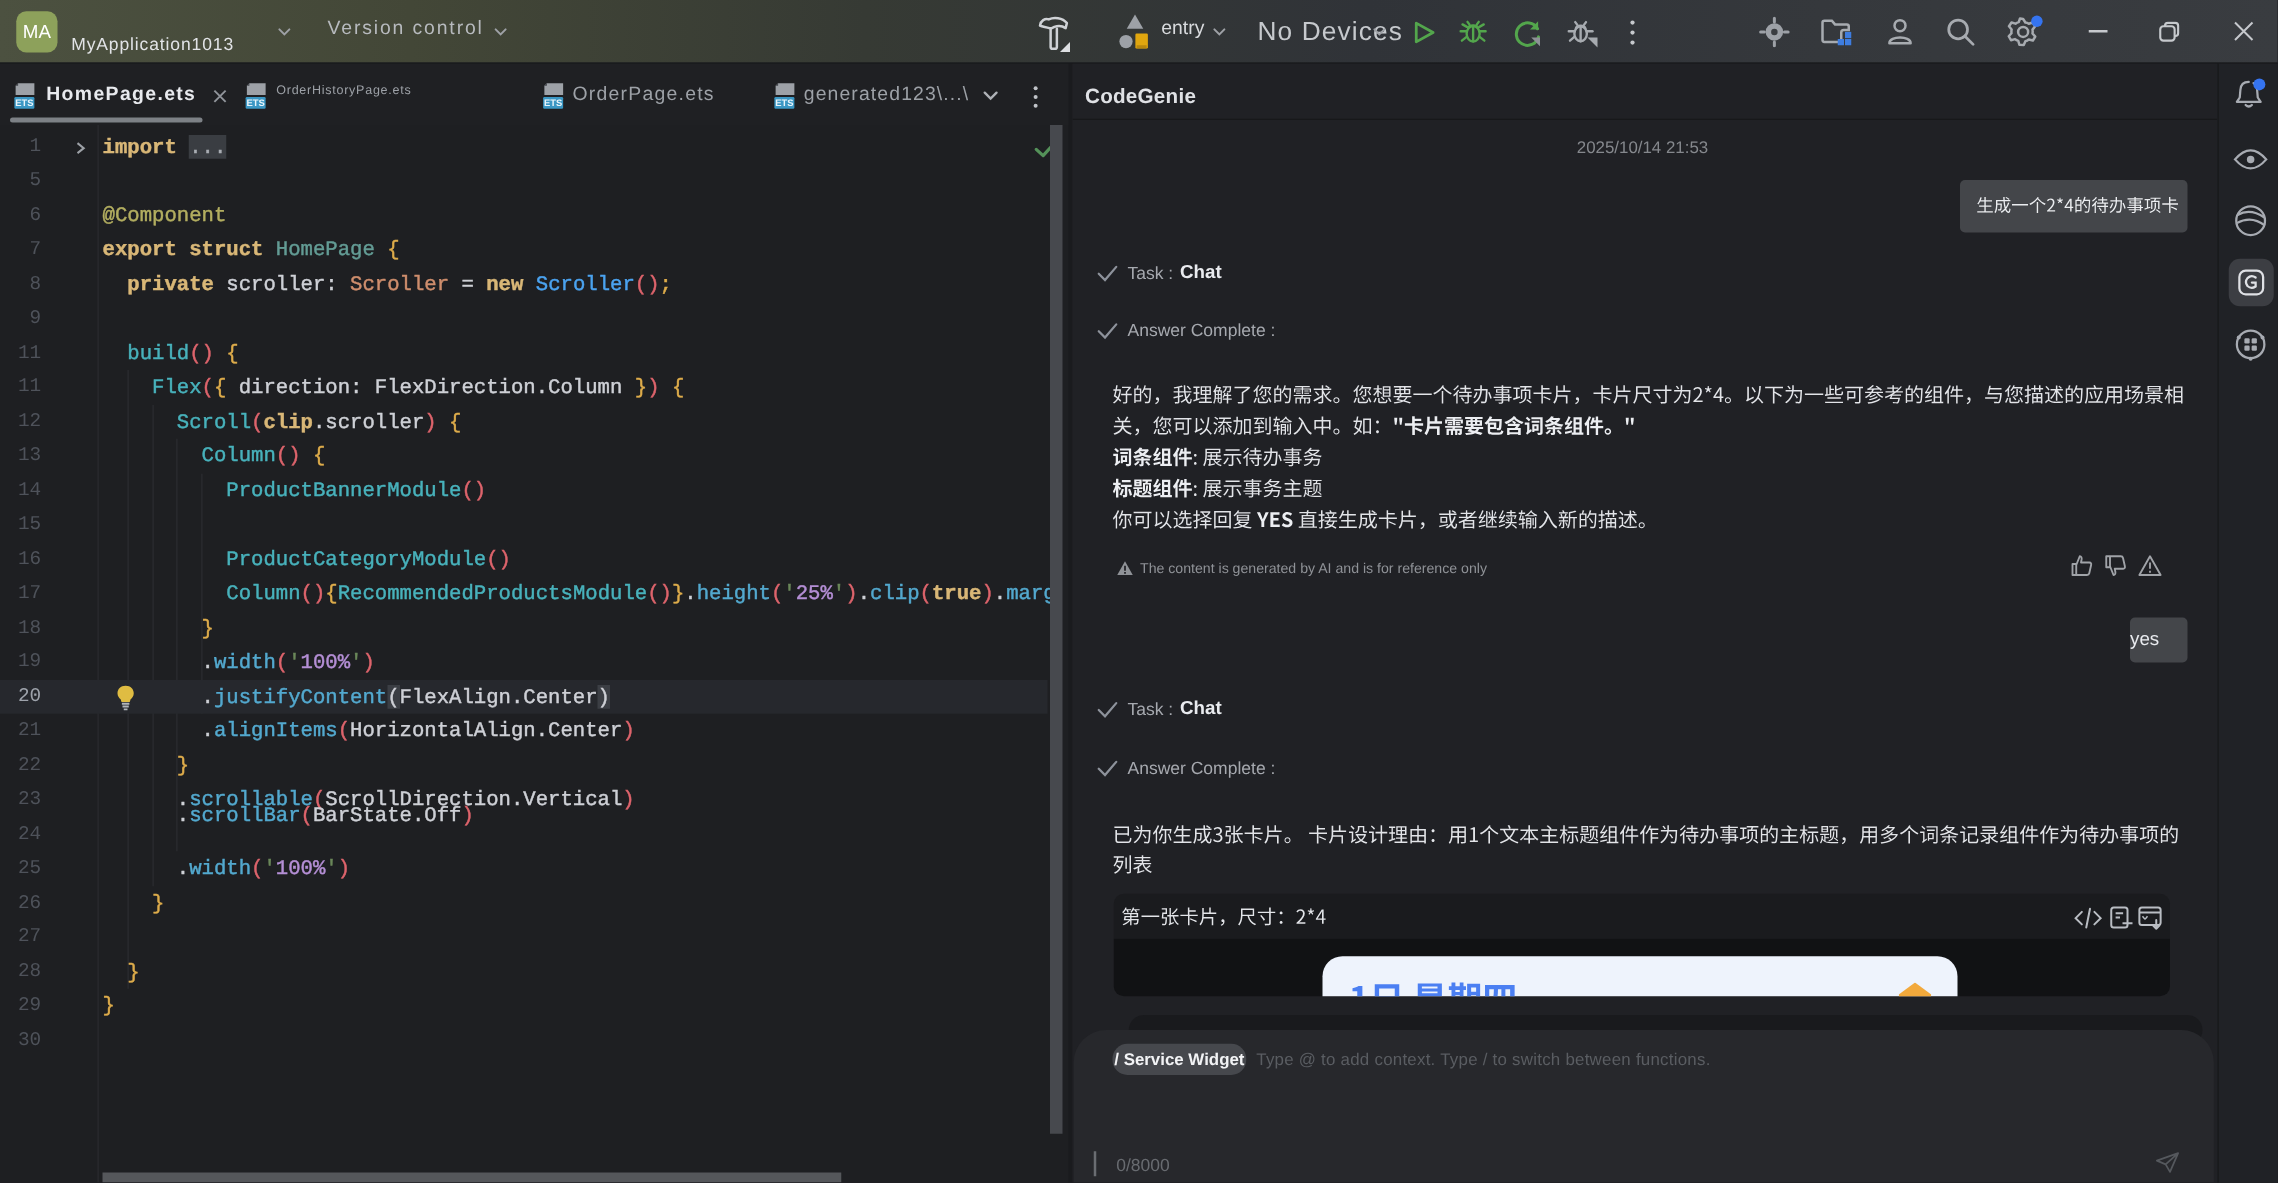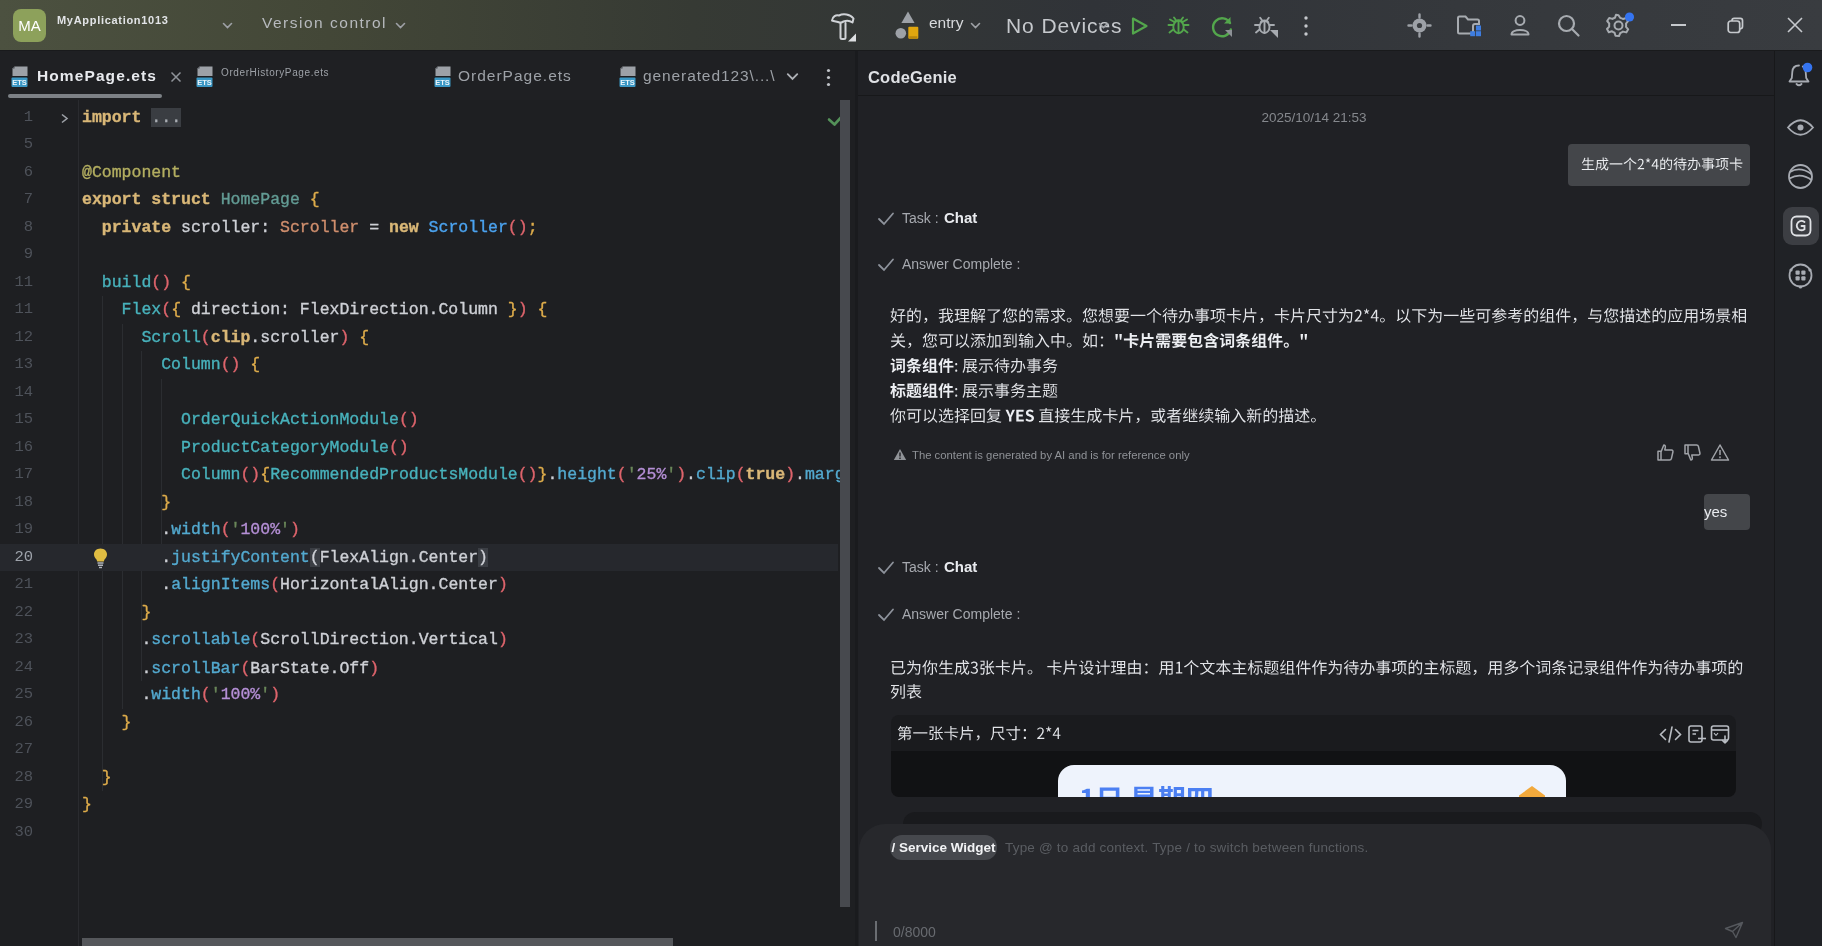--- a/index.html
+++ b/index.html
@@ -20,21 +20,21 @@
 .par{color:#de646c}
 .br{color:#deac4b}
 .sq{color:#6a8759}
 .sv{color:#b58fd6}
 .resbox{background:#3e4045;color:#a4a8ad}
 .foldbox{background:#3a3d42;color:#a9adb3;}
 </style></head><body>
 
 <div id="titlebar">
 <div class="abs" style="left:13px;top:9px;width:33px;height:33px;border-radius:8px;background:#8da15b;color:#fff;font-weight:normal;font-size:15px;text-align:center;line-height:33px">MA</div>
-<div class="abs" style="left:57px;top:14px;font-size:11px;font-weight:700;letter-spacing:0.7px;color:#e2e4e7">MyApplication1013</div>
+<div class="abs" style="left:57px;top:27px;font-size:14px;font-weight:400;letter-spacing:0.7px;color:#e2e4e7">MyApplication1013</div>
 <svg class="abs" style="left:222px;top:21px" width="11" height="9" viewBox="0 0 11 9">
       <path d="M1.5 2.5 L5.5 6.5 L9.5 2.5" stroke="#9ea1a6" stroke-width="1.6" fill="none" stroke-linecap="round"></path>
     </svg>
 <div class="abs" style="left:262px;top:14px;font-size:15.5px;letter-spacing:1.5px;color:#b7babe">Version control</div>
 <svg class="abs" style="left:395px;top:21px" width="11" height="9" viewBox="0 0 11 9">
       <path d="M1.5 2.5 L5.5 6.5 L9.5 2.5" stroke="#9ea1a6" stroke-width="1.6" fill="none" stroke-linecap="round"></path>
     </svg>
 <svg class="abs" style="left:829px;top:11px" width="30" height="31" viewBox="0 0 30 31">
 <g stroke="#cfd2d6" stroke-width="2" fill="none" stroke-linejoin="round" stroke-linecap="round">
 <path d="M3 9.5 C3.5 5.5 7 3.5 10 4.5 C14 2.5 21 3 24.5 7.5 L23.5 11.5 C20 9 17 9.5 14.5 10.5 L12.5 11.5 L10.5 11.5 C8 10.5 5 10.5 3 9.5 Z"></path>
@@ -221,30 +221,30 @@
       <path d="M2 8.5 L7.5 13.5 L18 2" stroke="#549159" stroke-width="2.6" fill="none" stroke-linecap="round" stroke-linejoin="round"></path>
     </svg>
 <div class="codeline" style="top:3.75px"><span class="kw">import</span> <span class="foldbox">...</span></div>
 <div class="codeline" style="top:58.75px"><span class="ann">@Component</span></div>
 <div class="codeline" style="top:86.25px"><span class="kw">export struct</span> <span class="sn">HomePage</span> <span class="br">{</span></div>
 <div class="codeline" style="top:113.75px">  <span class="kw">private</span> scroller: <span class="ty">Scroller</span> = <span class="kw">new</span> <span class="ctor">Scroller</span><span class="par">()</span><span class="br">;</span></div>
 <div class="codeline" style="top:168.75px">  <span class="call">build</span><span class="par">()</span> <span class="br">{</span></div>
 <div class="codeline" style="top:196.25px">    <span class="call">Flex</span><span class="par">(</span><span class="br">{</span> direction: FlexDirection.Column <span class="br">}</span><span class="par">)</span> <span class="br">{</span></div>
 <div class="codeline" style="top:223.75px">      <span class="call">Scroll</span><span class="par">(</span><span class="kw">clip</span>.scroller<span class="par">)</span> <span class="br">{</span></div>
 <div class="codeline" style="top:251.25px">        <span class="call">Column</span><span class="par">()</span> <span class="br">{</span></div>
-<div class="codeline" style="top:306.25px">          <span class="call">OrderQuickActionModule</span><span class="par">()</span></div>
+<div class="codeline" style="top:278.75px">          <span class="call">ProductBannerModule</span><span class="par">()</span></div>
 <div class="codeline" style="top:333.75px">          <span class="call">ProductCategoryModule</span><span class="par">()</span></div>
 <div class="codeline" style="top:361.25px">          <span class="call">Column</span><span class="par">()</span><span class="br">{</span><span class="call">RecommendedProductsModule</span><span class="par">()</span><span class="br">}</span>.<span class="mth">height</span><span class="par">(</span><span class="sq">'</span><span class="sv">25%</span><span class="sq">'</span><span class="par">)</span>.<span class="mth">clip</span><span class="par">(</span><span class="kw">true</span><span class="par">)</span>.<span class="mth">marg</span></div>
 <div class="codeline" style="top:388.75px">        <span class="br">}</span></div>
 <div class="codeline" style="top:416.25px">        .<span class="mth">width</span><span class="par">(</span><span class="sq">'</span><span class="sv">100%</span><span class="sq">'</span><span class="par">)</span></div>
 <div class="codeline" style="top:443.75px">        .<span class="mth">justifyContent</span><span style="background:#3b3e44">(</span><span>FlexAlign.Center</span><span style="background:#3b3e44">)</span></div>
 <div class="codeline" style="top:471.25px">        .<span class="mth">alignItems</span><span class="par">(</span>HorizontalAlign.Center<span class="par">)</span></div>
 <div class="codeline" style="top:498.75px">      <span class="br">}</span></div>
 <div class="codeline" style="top:526.25px">      .<span class="mth">scrollable</span><span class="par">(</span>ScrollDirection.Vertical<span class="par">)</span></div>
-<div class="codeline" style="top:555px">      .<span class="mth">scrollBar</span><span class="par">(</span>BarState.Off<span class="par">)</span></div>
+<div class="codeline" style="top:539px">      .<span class="mth">scrollBar</span><span class="par">(</span>BarState.Off<span class="par">)</span></div>
 <div class="codeline" style="top:581.25px">      .<span class="mth">width</span><span class="par">(</span><span class="sq">'</span><span class="sv">100%</span><span class="sq">'</span><span class="par">)</span></div>
 <div class="codeline" style="top:608.75px">    <span class="br">}</span></div>
 <div class="codeline" style="top:663.75px">  <span class="br">}</span></div>
 <div class="codeline" style="top:691.25px"><span class="br">}</span></div>
 <div class="abs" style="left:840px;top:0px;width:10px;height:807px;background:#47494e"></div>
 <div class="abs" style="left:82px;top:838px;width:591px;height:8px;background:#55575b"></div>
 </div>
 <div class="abs" style="left:855px;top:51px;width:3px;height:895px;background:#1a1b1e"></div>
 <div id="panel">
 <div class="abs" style="left:10px;top:17px;font-size:16.5px;font-weight:bold;letter-spacing:0.2px;color:#dfe1e5">CodeGenie</div>

